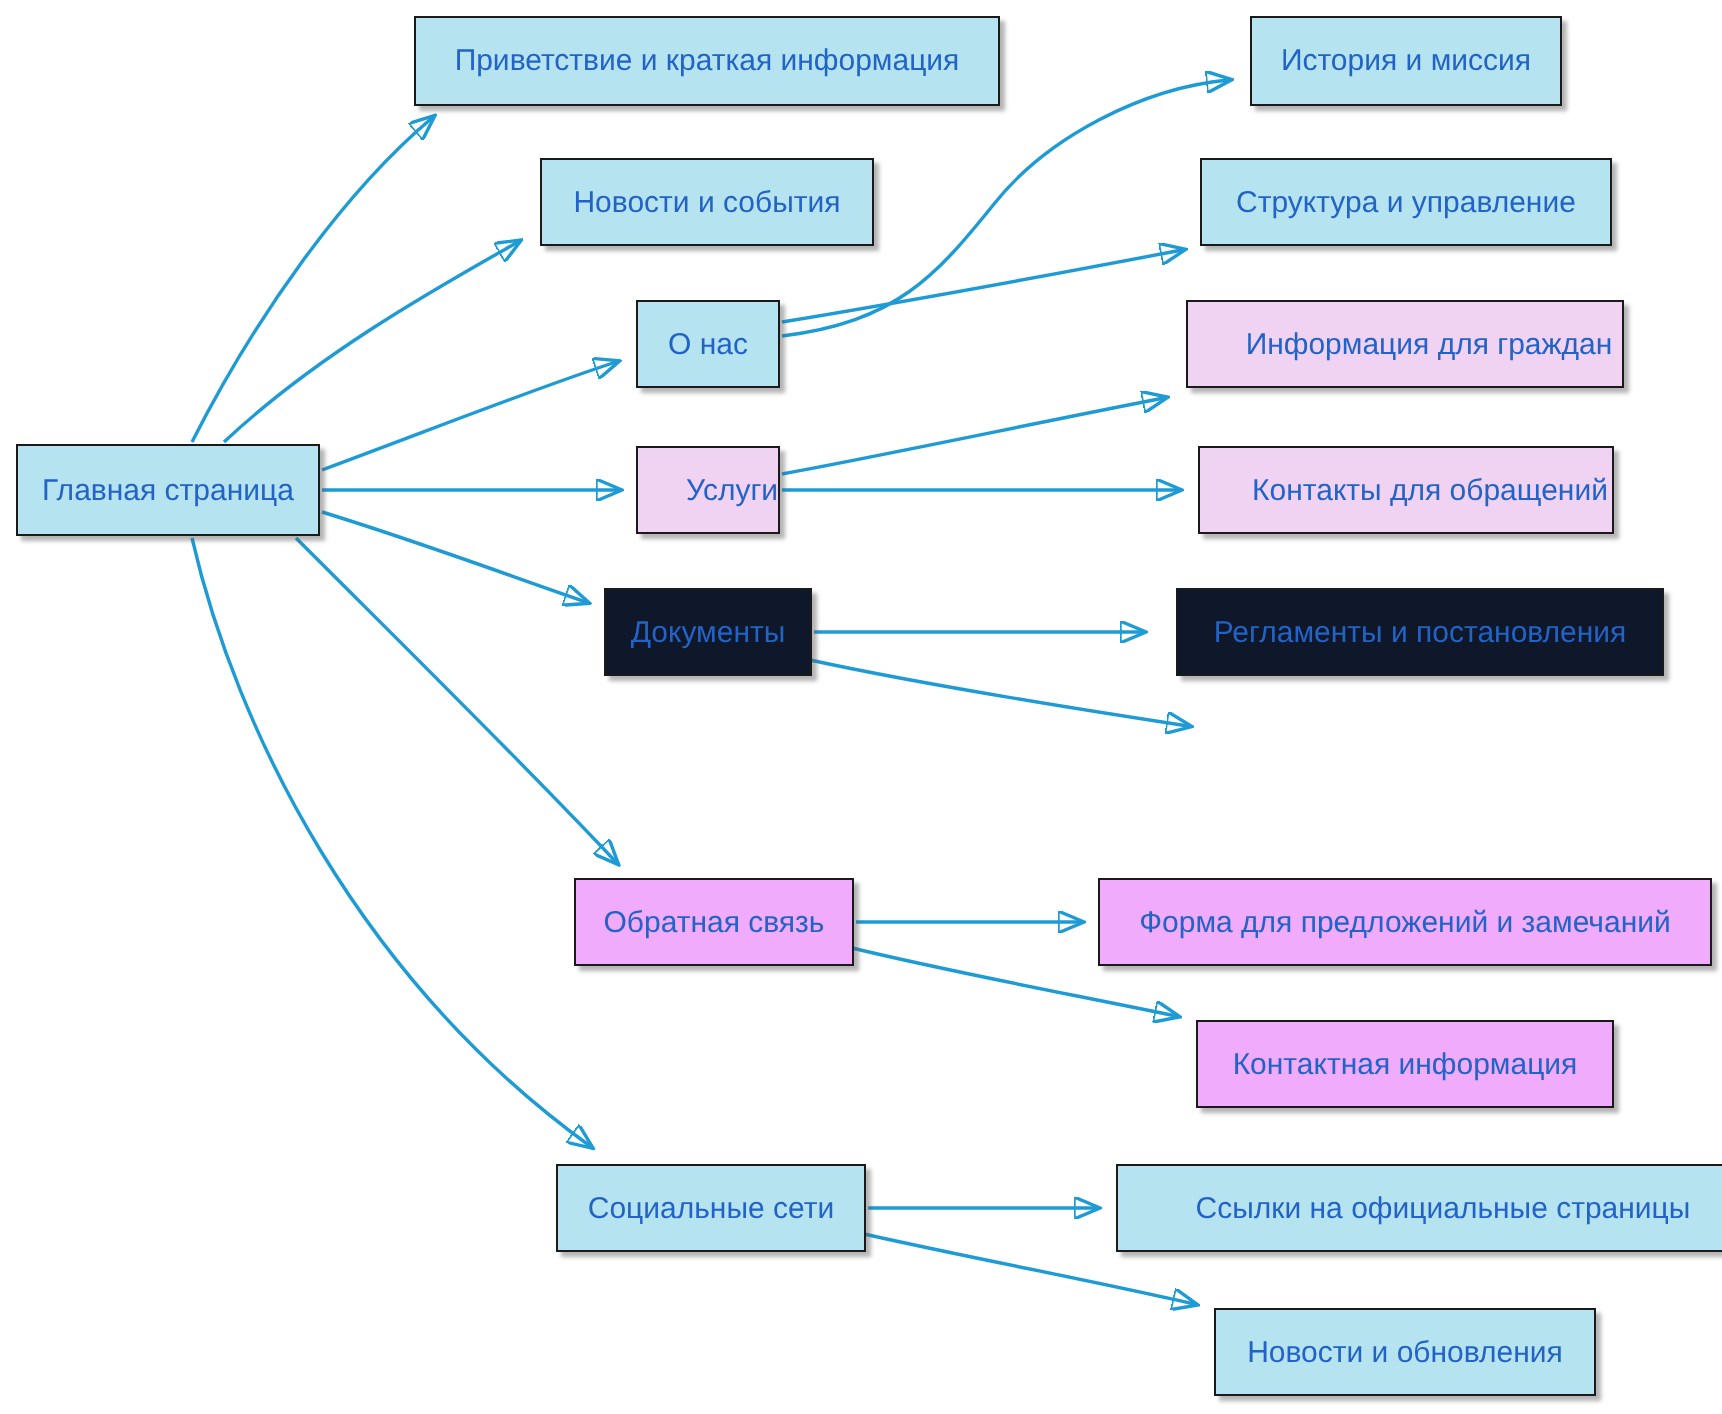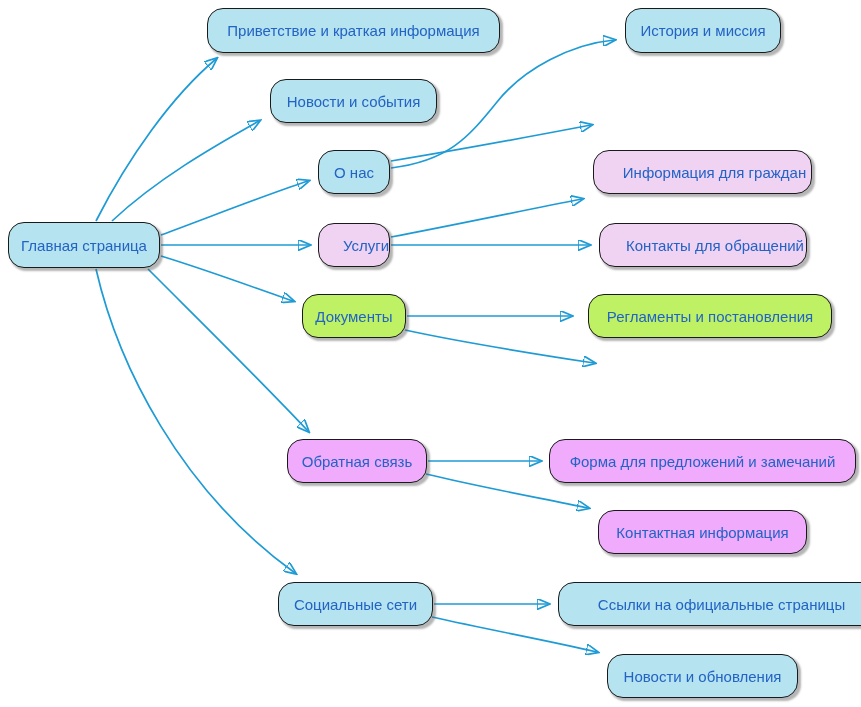--- a/index.html
+++ b/index.html
@@ -22,36 +22,36 @@
   }
   .edges path {
     fill: none;
     stroke: #1e9bd5;
     stroke-width: 1.7;
   }
   .node {
     position: absolute;
     box-sizing: border-box;
     border: 1.7px solid #1a1a1a;
-    border-radius: 16px;
+    border-radius: 0;
     display: flex;
     align-items: center;
     justify-content: center;
     box-shadow: 2.5px 2.5px 2px rgba(90,90,90,0.45);
     cursor: pointer;
   }
   .node span {
     font-size: 15px;
     color: #2263c5;
     white-space: nowrap;
     line-height: 1;
   }
   .c-blue  { background: #b5e3ef; }
   .c-pink  { background: #f0d3f3; padding-left: 24px; }
-  .c-green { background: #bef264; }
+  .c-green { background: #0f172a; }
   .c-teal  { background: #f0abfc; }
 </style>
 </head>
 <body>
 
 <div class="canvas">
 
   <svg class="edges" width="861" height="707" viewBox="0 0 861 707" xmlns="http://www.w3.org/2000/svg">
     <defs>
       <marker id="arrow" markerUnits="userSpaceOnUse" markerWidth="14" markerHeight="11" refX="11" refY="5.5" orient="auto">
@@ -97,20 +97,23 @@
     </div>
   <div class="node c-teal" style="left:287px; top:439px; width:140px; height:44px">
       <span>Обратная связь</span>
     </div>
   <div class="node c-blue" style="left:278px; top:582px; width:155px; height:44px">
       <span>Социальные сети</span>
     </div>
   <div class="node c-blue" style="left:625px; top:8px;   width:156px; height:45px">
       <span>История и миссия</span>
     </div>
+  <div class="node c-blue" style="left:600px; top:79px;  width:206px; height:44px">
+      <span>Структура и управление</span>
+    </div>
   <div class="node c-pink" style="left:593px; top:150px; width:219px; height:44px">
       <span>Информация для граждан</span>
     </div>
   <div class="node c-pink" style="left:599px; top:223px; width:208px; height:44px">
       <span>Контакты для обращений</span>
     </div>
   <div class="node c-green" style="left:588px; top:294px; width:244px; height:44px">
       <span>Регламенты и постановления</span>
     </div>
   <div class="node c-teal" style="left:549px; top:439px; width:307px; height:44px">

